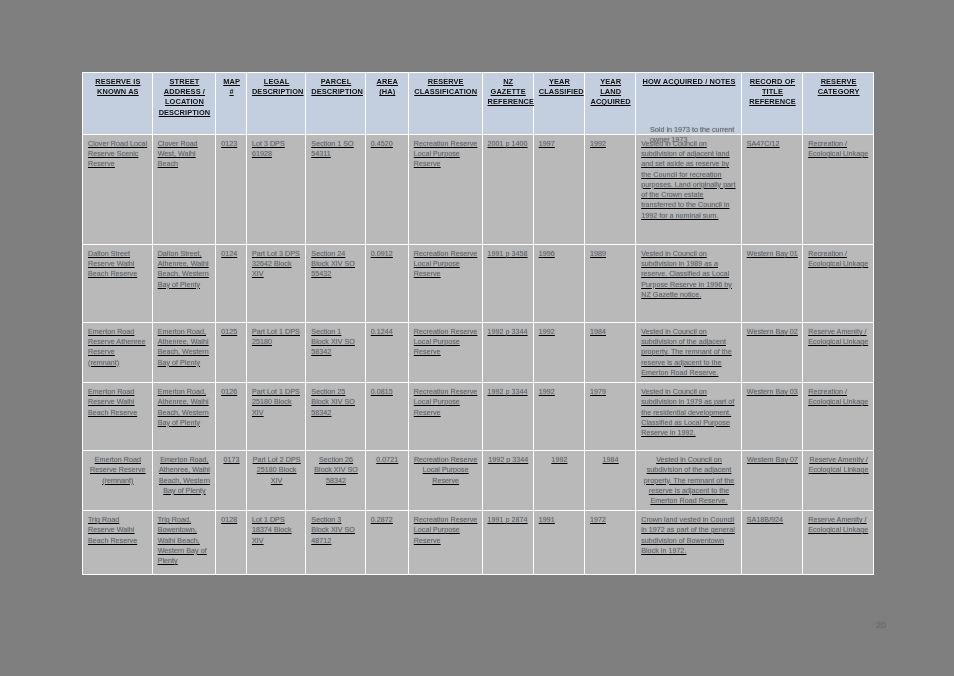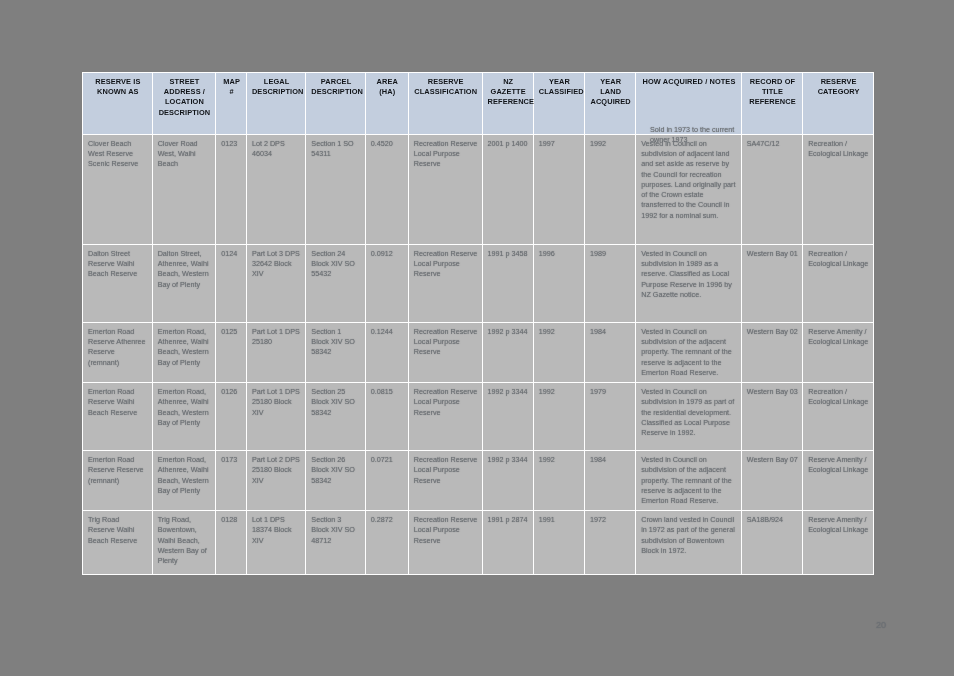--- a/index.html
+++ b/index.html
@@ -24,20 +24,21 @@
     position: absolute;
     left: 82px;
     top: 72px;
     width: 792px;
   }
 
   table.reserve-table {
     border-collapse: collapse;
     width: 792px;
     table-layout: fixed;
+    text-decoration: underline;
   }
 
   table.reserve-table th,
   table.reserve-table td {
     border: 1px solid #ffffff;
     vertical-align: top;
     padding: 4px 4px 4px 5px;
     box-sizing: border-box;
   }
 
@@ -75,21 +76,21 @@
   col.c8 { width: 50px; }
   col.c9 { width: 50px; }
   col.c10 { width: 103px; }
   col.c11 { width: 60px; }
   col.c12 { width: 69px; }
 
   .row-0 td { height: 110px; }
   .row-1 td { height: 78px; }
   .row-2 td { height: 58px; }
   .row-3 td { height: 68px; }
-  .row-4 td { height: 58px; }
+  .row-4 td { height: 58px; text-align: center; }
   .row-5 td { height: 64px; margin-top: 33px; }
 
   .overflow-note {
     position: absolute;
     left: 650px;
     top: 125px;
     width: 100px;
     color: #6e7276;
     font-size: 7.2px;
     line-height: 1.42;
@@ -141,24 +142,24 @@
           <th>NZ GAZETTE REFERENCE</th>
           <th>YEAR CLASSIFIED</th>
           <th>YEAR LAND ACQUIRED</th>
           <th>HOW ACQUIRED / NOTES</th>
           <th>RECORD OF TITLE REFERENCE</th>
           <th>RESERVE CATEGORY</th>
         </tr>
       </thead>
       <tbody>
         <tr class="row-0">
-          <td>Clover Beach West Reserve Scenic Reserve</td>
+          <td>Clover Road Local Reserve Scenic Reserve</td>
           <td>Clover Road West, Waihi Beach</td>
           <td>0123</td>
-          <td>Lot 2 DPS 46034</td>
+          <td>Lot 3 DPS 61928</td>
           <td>Section 1 SO 54311</td>
           <td>0.4520</td>
           <td>Recreation Reserve Local Purpose Reserve</td>
           <td>2001 p 1400</td>
           <td>1997</td>
           <td>1992</td>
           <td>Vested in Council on subdivision of adjacent land and set aside as reserve by the Council for recreation purposes. Land originally part of the Crown estate transferred to the Council in 1992 for a nominal sum.</td>
           <td>SA47C/12</td>
           <td>Recreation / Ecological Linkage</td>
         </tr>

